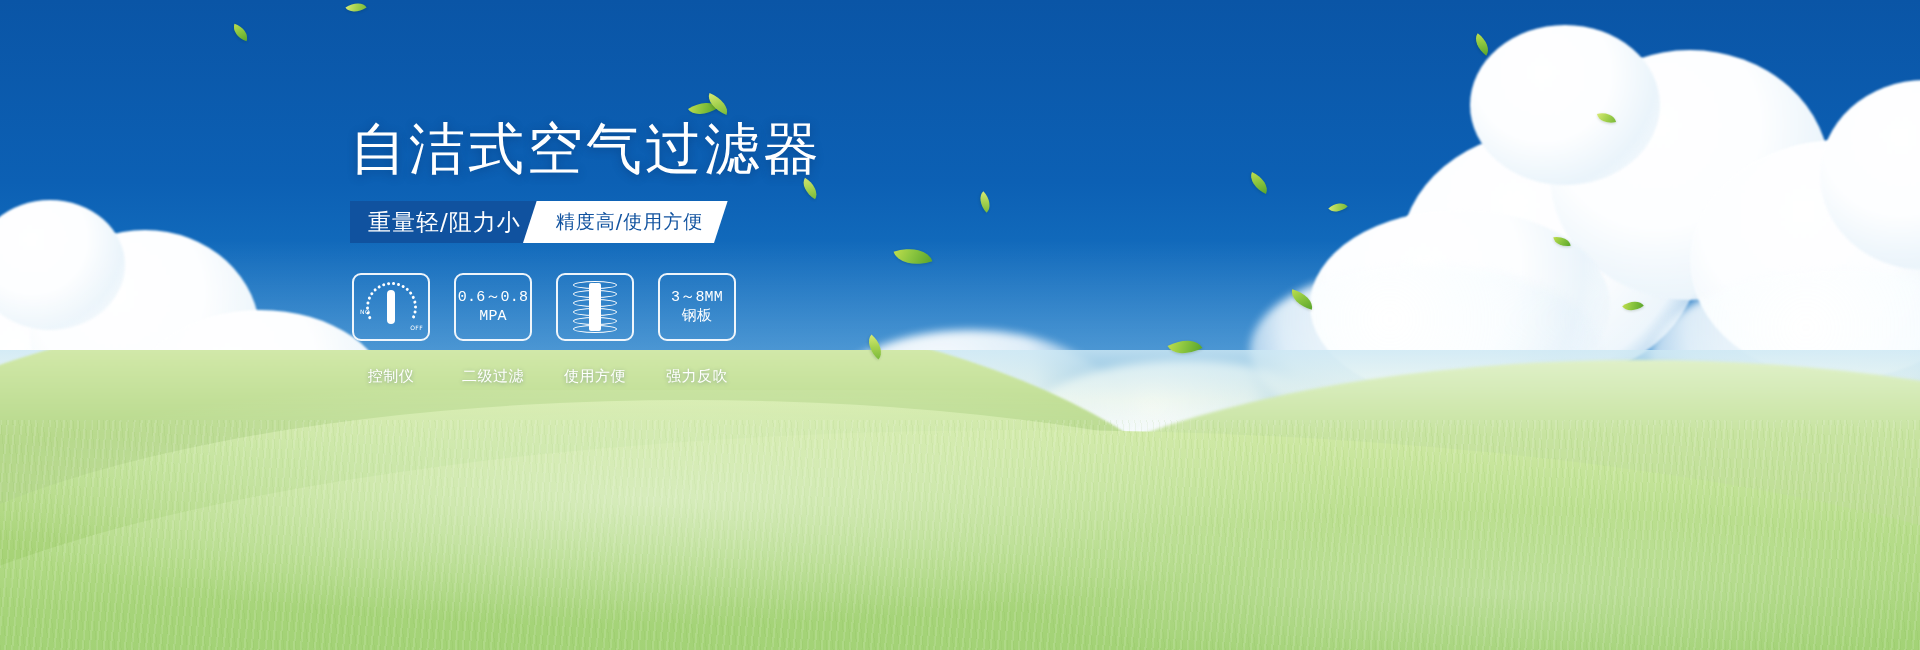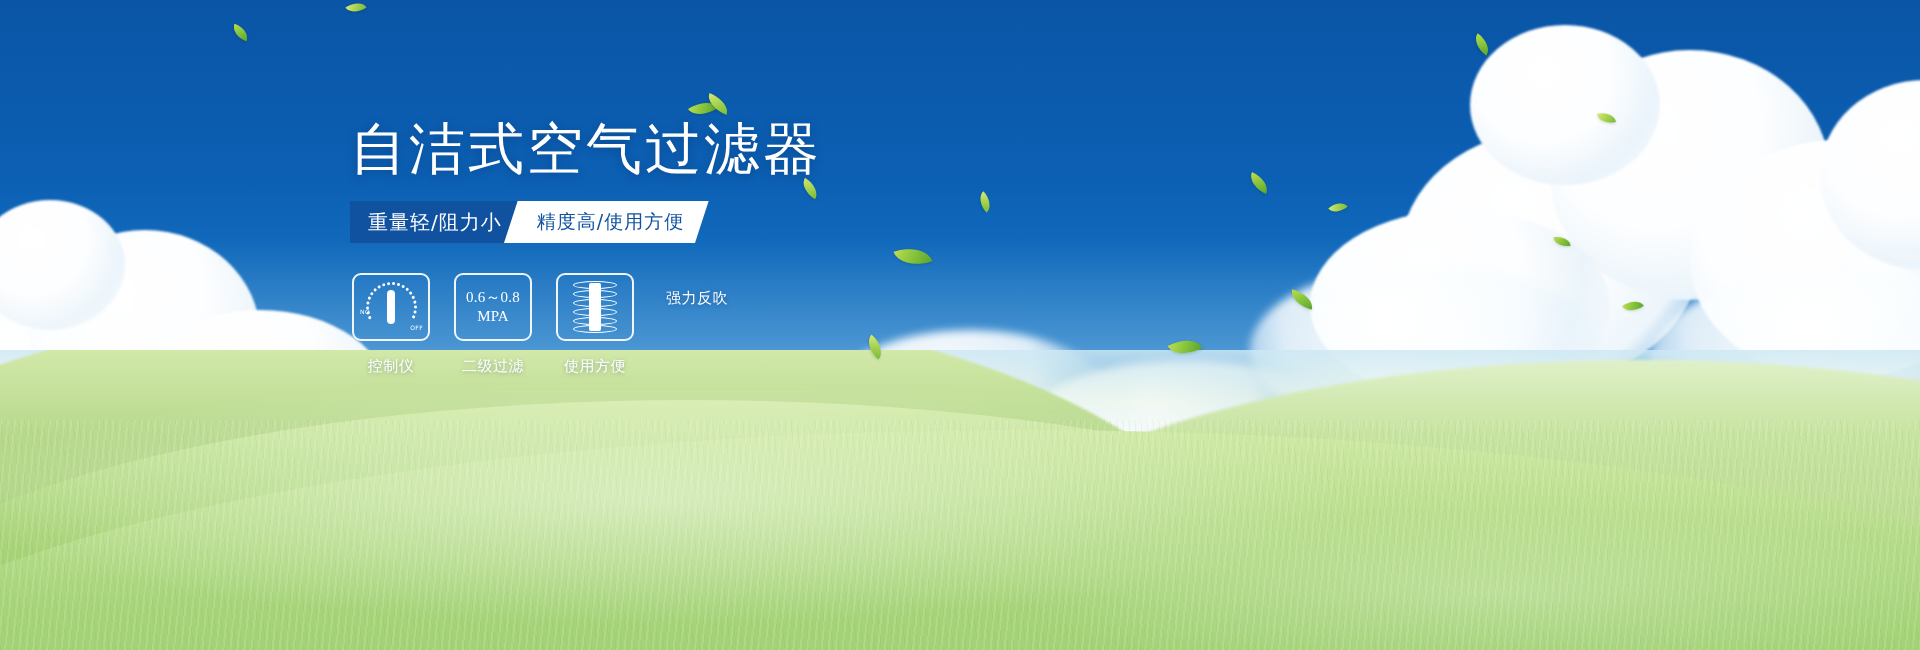--- a/index.html
+++ b/index.html
@@ -96,21 +96,21 @@
     font-size:56px; line-height:1; letter-spacing:3px; color:#ffffff;
     font-family:"DejaVu Sans","Liberation Sans",sans-serif;
     font-weight:400; white-space:nowrap;
     text-shadow:0 2px 10px rgba(0,35,80,.35);
   }
   .title-leaf { position:absolute; left:338px; top:-28px; width:46px; height:30px; }
 
   
   .tags { position:absolute; left:350px; top:193px; display:flex; align-items:stretch; height:42px; }
   .tag-blue {
-    background:#10529f; color:#ffffff; font-size:20px; letter-spacing:1px;
+    background:#10529f; color:#ffffff; font-size:23px; letter-spacing:1px;
     display:flex; align-items:center; padding:0 20px 0 18px; white-space:nowrap;
     font-family:"DejaVu Sans","Liberation Sans",sans-serif;
   }
   .tag-white-holder { position:relative; margin-left:-18px; }
   .tag-white {
     height:42px; background:#ffffff; color:#10529f; font-size:19px; letter-spacing:1px;
     display:flex; align-items:center; padding:0 18px 0 26px; white-space:nowrap;
     transform:skewX(-18deg); transform-origin:left bottom;
     font-family:"DejaVu Sans","Liberation Sans",sans-serif;
   }
@@ -119,24 +119,24 @@
   
   .features { position:absolute; left:352px; top:265px; display:flex; gap:24px; }
   .feature { width:78px; display:flex; flex-direction:column; align-items:center; }
   .fbox {
     width:78px; height:68px; border:2px solid rgba(255,255,255,.92); border-radius:9px;
     display:flex; flex-direction:column; align-items:center; justify-content:center;
     color:#ffffff; position:relative;
   }
   .fbox .ftext {
     font-size:15px; line-height:19px; letter-spacing:.2px;
-    font-family:Liberation Serif, serif;
+    font-family:Liberation Mono, monospace;
   }
   .flabel {
-    margin-top:16px; font-size:15px; color:#ffffff; white-space:nowrap; letter-spacing:.5px;
+    margin-top:26px; font-size:15px; color:#ffffff; white-space:nowrap; letter-spacing:.5px;
     font-family:"DejaVu Sans","Liberation Sans",sans-serif;
     text-shadow:0 1px 4px rgba(0,40,90,.35);
   }
 
   
   .gauge { position:relative; width:60px; height:52px; }
   .gauge .dot {
     position:absolute; width:3px; height:3px; border-radius:50%; background:#fff;
     left:50%; top:50%; margin:-1.5px 0 0 -1.5px;
   }
@@ -312,19 +312,23 @@
             <div class="ring" style="top:18px;"></div>
             <div class="ring" style="top:27px;"></div>
             <div class="ring" style="top:36px;"></div>
             <div class="ring" style="top:44px;"></div>
           </div>
         </div>
         <div class="flabel">使用方便</div>
       </div>
 
       <div class="feature">
+        <div class="fbox">
+          <div class="ftext">3～8MM</div>
+          <div class="ftext">钢板</div>
+        </div>
         <div class="flabel">强力反吹</div>
       </div>
 
 
     </div>
   </div>
 </div>
 
 </body></html>

